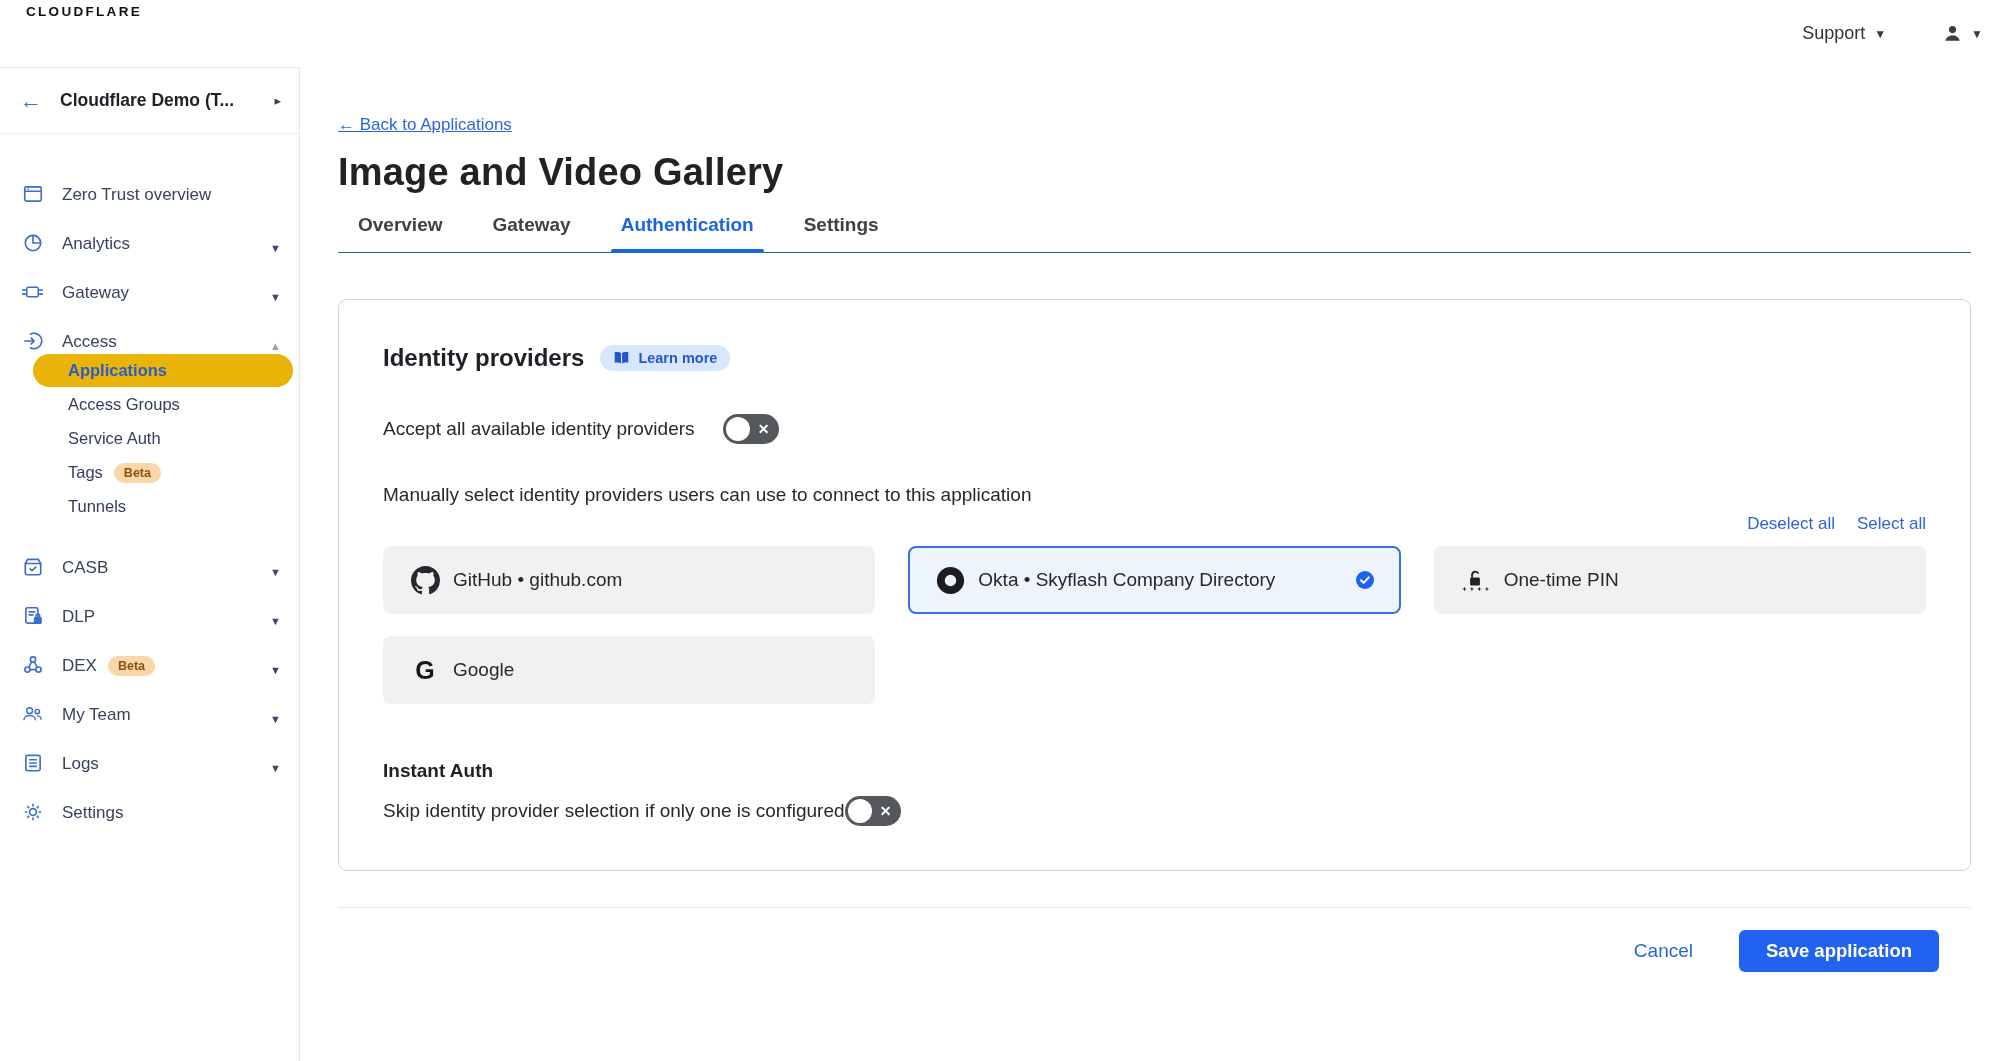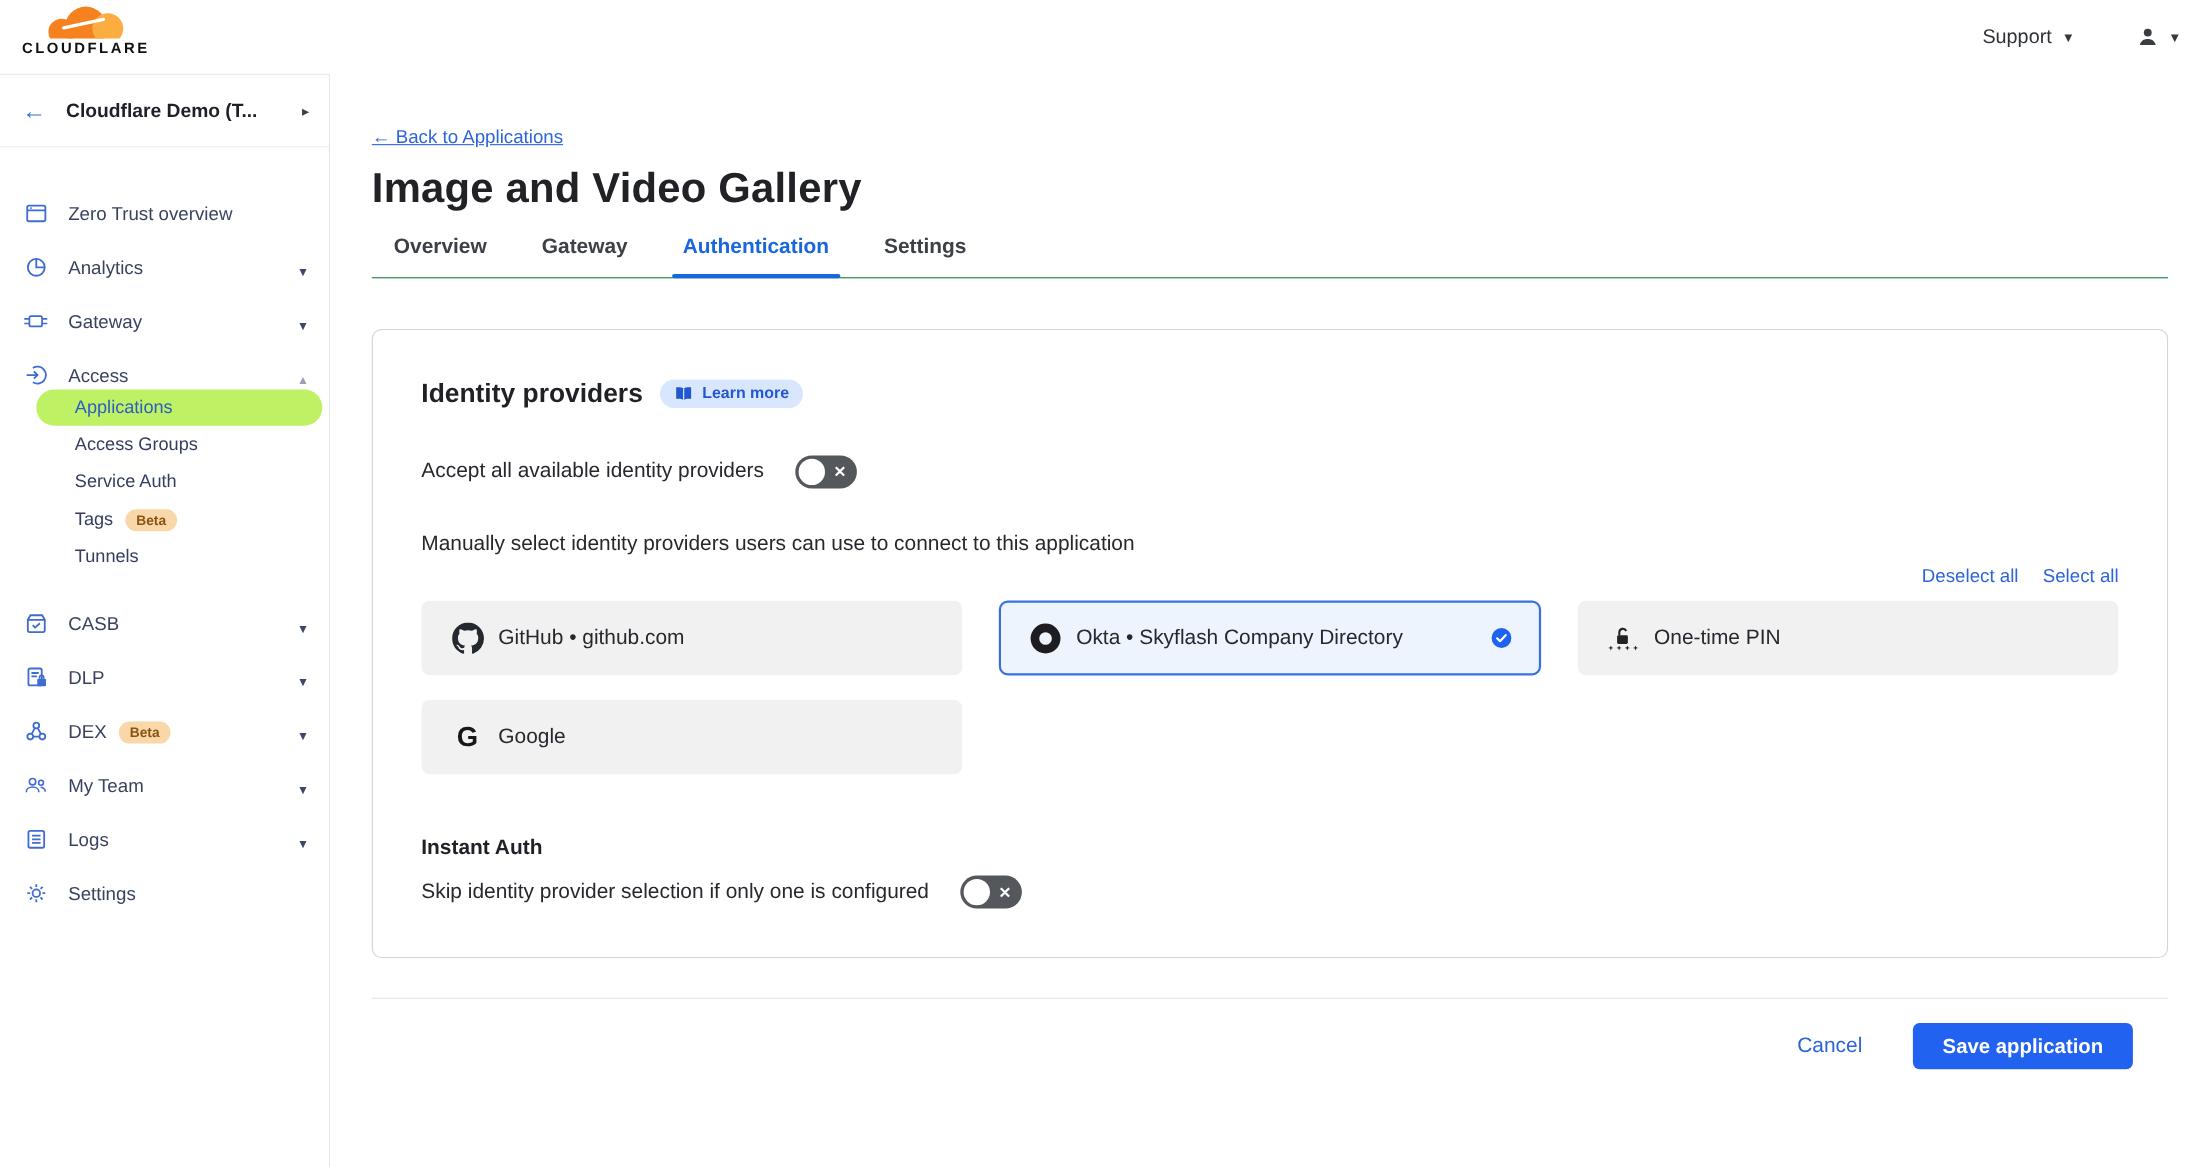--- a/index.html
+++ b/index.html
@@ -1,21 +1,21 @@
 <!DOCTYPE html>
 <html><head>
 <meta charset="utf-8">
 <style>
   * { margin:0; padding:0; box-sizing:border-box; }
   html,body { width:1999px; height:1061px; background:#fff; overflow:hidden;
     font-family:"Liberation Sans", sans-serif; color:#23262b; }
 
   
   .top-header { position:absolute; top:0; left:0; width:1999px; height:67px; background:#fff; }
-  .logo { position:absolute; left:14px; top:3px; width:128px; display:flex; flex-direction:column; align-items:center; }
+  .logo { position:absolute; left:14px; top:3px; width:128px; display:flex; flex-direction:row; align-items:flex-start; }
   .cloud-wrap { position:relative; width:92px; height:32px; overflow:hidden; }
   .cloud-c { position:absolute; border-radius:50%; }
   .c1 { width:38px; height:38px; left:27px; top:3px; background:#f6821f; }
   .c2 { width:24px; height:24px; left:12px; top:14px; background:#f6821f; }
   .c3 { width:28px; height:28px; left:52px; top:9px; background:#fbad41; }
   .c-flash { position:absolute; left:24px; top:17px; width:40px; height:3px; background:#fff; border-radius:2px; transform:rotate(-12deg); }
   .logo-text { font-size:13.5px; font-weight:800; letter-spacing:2.3px; color:#0f1115; margin-top:1px; }
   .header-right { position:absolute; right:16px; top:0; height:67px; display:flex; align-items:center; gap:56px; }
   .support { display:flex; align-items:center; gap:9px; font-size:18px; color:#2f3237; cursor:pointer; }
   .caret-dn { font-size:12px; color:#35383d; }
@@ -30,21 +30,21 @@
   .account-caret { margin-left:auto; font-size:13px; color:#3a3d42; }
   .nav { padding-top:22px; }
   .nav-item { height:49px; display:flex; align-items:flex-end; padding-left:21px; cursor:pointer; }
   .nav-icon { width:23px; height:23px; display:flex; align-items:center; justify-content:center; flex:0 0 23px; }
   .nav-label { font-size:17px; color:#39425f; margin-left:18px; }
   .nav-caret { margin-left:auto; margin-right:18px; font-size:11px; color:#3d476a; }
   .nav-caret.up { color:#9aa1b2; }
   .sub-list { margin:2px 0 6px 0; }
   .sub-item { height:33px; display:flex; align-items:center; margin:0 6px 1px 33px; padding-left:35px;
     font-size:16.5px; color:#333d60; border-radius:999px; cursor:pointer; }
-  .sub-item.active { background:#bef264; color:#2c5cc5; font-weight:400; }
+  .sub-item.active { background:#eab308; color:#2c5cc5; font-weight:700; }
   .badge-beta { background:#f9d7a9; color:#8a5314; font-size:12.5px; font-weight:600; border-radius:999px;
     padding:3px 10px; margin-left:11px; }
 
   
   .main { position:absolute; left:300px; top:67px; width:1699px; height:994px; padding:0 28px 0 38px; }
   .back-link { display:inline-block; margin-top:48px; font-size:17px; color:#2c64d9; text-decoration:underline; cursor:pointer; }
   .page-title { margin-top:16px; font-size:38px; font-weight:700; color:#202226; letter-spacing:.2px; }
   .tabs { margin-top:16px; display:flex; gap:46px; padding-left:18px; border-bottom:1px solid #15803d; }
   .tab { font-size:19px; font-weight:600; color:#3d4147; padding:4px 2px 16px; cursor:pointer; position:relative; }
   .tab.active { color:#1a66dd; }
@@ -69,21 +69,21 @@
     display:flex; align-items:center; padding:0 24px; cursor:pointer; }
   .tile.selected { background:#edf4fd; border-color:#3671dd; }
   .tile-icon { width:32px; display:flex; flex-direction:column; align-items:center; justify-content:center; }
   .tile-name { font-size:19px; color:#26282d; margin-left:12px; }
   .tile-check { margin-left:auto; display:flex; }
   .otp-stars { display:flex; gap:2.5px; margin-top:1px; }
   .otp-stars i { width:5px; height:5px; background:#222; border-radius:1px;
     clip-path:polygon(50% 0,62% 38%,100% 50%,62% 62%,50% 100%,38% 62%,0 50%,38% 38%); }
   .g-glyph { font-size:25px; font-weight:800; color:#17181a; line-height:1; }
   .instant-title { margin-top:56px; font-size:19px; font-weight:700; color:#1f2126; }
-  .skip-row { display:flex; align-items:center; gap:28px; margin-top:14px; }
+  .skip-row { display:flex; align-items:center; margin-top:14px; }
 
   
   .footer-divider { margin-top:36px; height:1px; background:#e5e5e7; }
   .footer-row { margin-top:22px; display:flex; justify-content:flex-end; align-items:center; gap:46px; padding-right:32px; }
   .cancel-link { font-size:19px; color:#2c64d9; cursor:pointer; }
   .save-btn { background:#2262f0; color:#fff; border:none; border-radius:6px; font-size:18.5px; font-weight:600;
     padding:10px 27px; cursor:pointer; font-family:"Liberation Sans", sans-serif; }
 </style>
 </head>
 <body>

